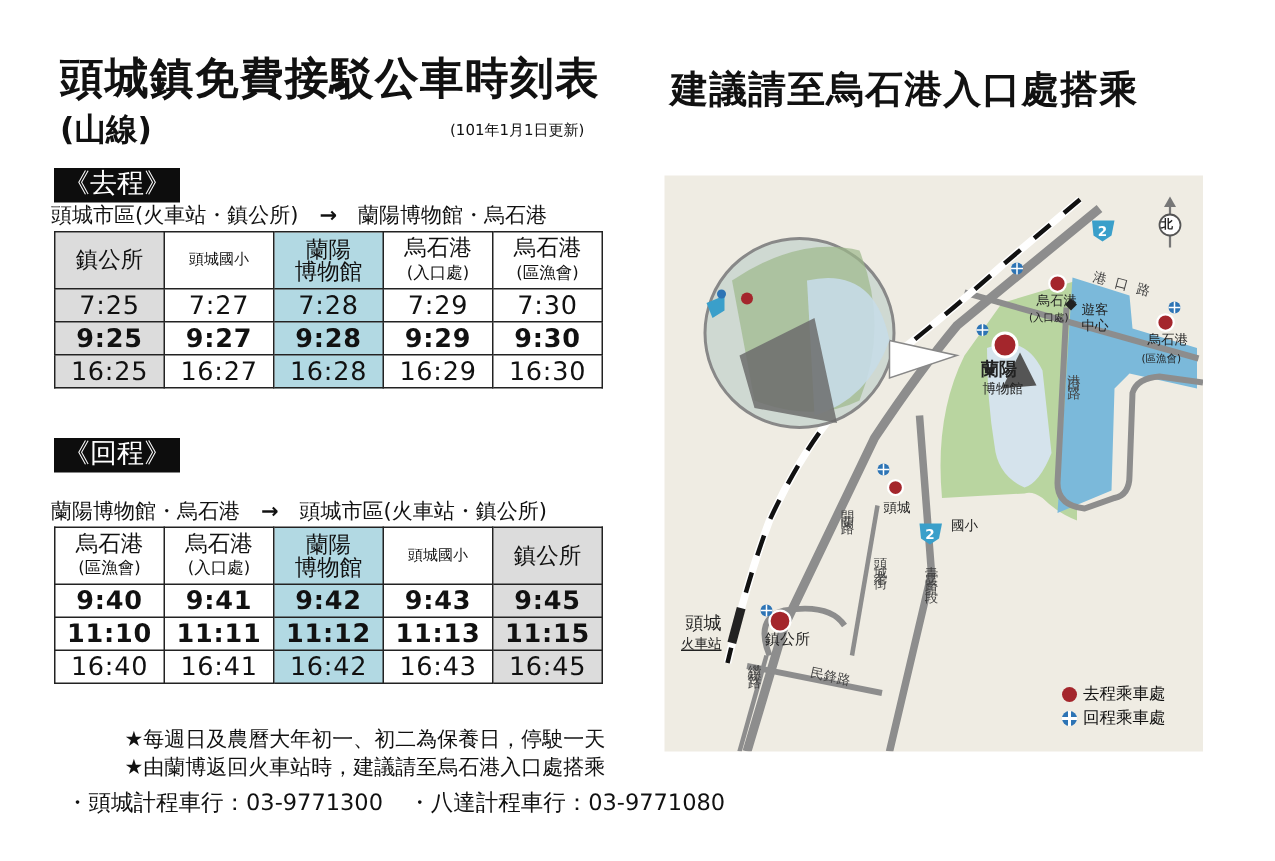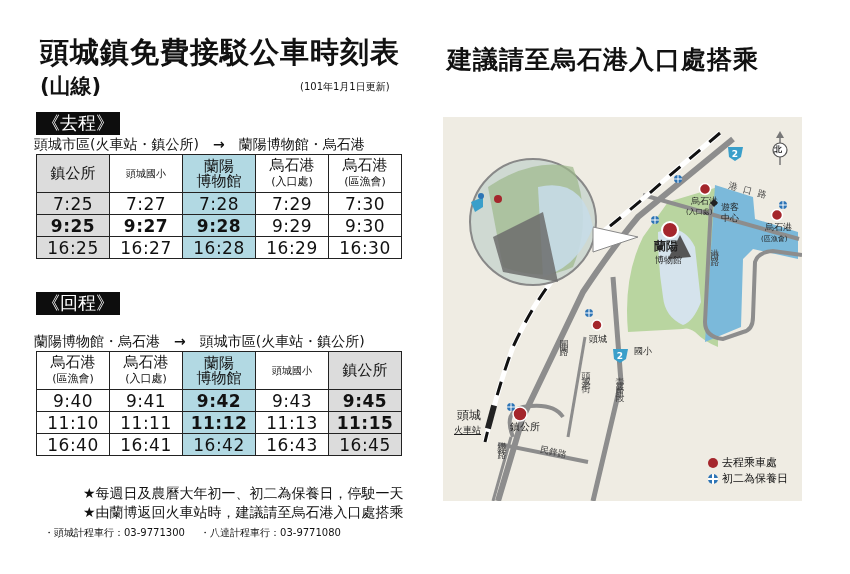--- a/index.html
+++ b/index.html
@@ -16,24 +16,24 @@
 
     table.sched { position: absolute; left: 36px; border-collapse: collapse; width: 366px; table-layout: fixed; }
     table.sched td, table.sched th { border: 1.5px solid #222; text-align: center; padding: 0; font-weight: normal; }
     table.sched th { height: 37px; font-size: 10px; line-height: 15px; }
     table.sched th.big { font-size: 15px; }
     table.sched td { height: 21px; font-size: 17px; line-height: 20px; letter-spacing: 0.5px; }
     table.sched .gray { background: #dcdcdc; }
     table.sched .blue { background: #b2d9e3; }
     table.sched .sm { font-size: 11px; }
     table.sched tr.bold td { font-weight: bold; }
-    table.sched tr.bold td.light { font-weight: normal; }
+    table.sched tr.bold td.light { font-weight: bold; }
 
     .notes { position: absolute; left: 40px; top: 484px; font-size: 14px; line-height: 19px; margin-left: 43px; }
-    .taxi { position: absolute; left: 44px; top: 526px; font-size: 10px; }
+    .taxi { position: absolute; left: 44px; top: 526px; font-size: 15px; }
     .taxi span { margin-right: 12px; }
 
     .title-right { position: absolute; left: 447px; top: 47px; font-size: 25px; font-weight: bold; letter-spacing: 1px; line-height: 1; }
 
     .map { position: absolute; left: 443px; top: 117px; width: 359px; height: 384px; background: #efece3; overflow: hidden; }
     .map svg { position: absolute; left: 0; top: 0; }
     .maplabel { position: absolute; font-size: 9px; line-height: 10px; color: #222; white-space: nowrap; text-align: center; }
     .maplabel.big { font-size: 12px; line-height: 13px; }
     .maplabel.vert { writing-mode: vertical-rl; letter-spacing: 4px; color: #444; }
     .legend { position: absolute; left: 265px; top: 338px; font-size: 11px; line-height: 16px; }
@@ -247,16 +247,16 @@
   <div class="maplabel vert" style="left:54px;top:318px;">纘祥路</div>
   <div class="maplabel" style="left:97px;top:330px;transform:rotate(12deg);color:#444;">民鋒路</div>
 
   <div class="legend">
     <div class="row">
       <span class="dot-red"></span>
       <span>去程乘車處</span>
     </div>
     <div class="row">
       <span class="dot-blue"></span>
-      <span>初二為保養日</span>
+      <span>回程乘車處</span>
     </div>
   </div>
 </div>
 
 </body></html>

